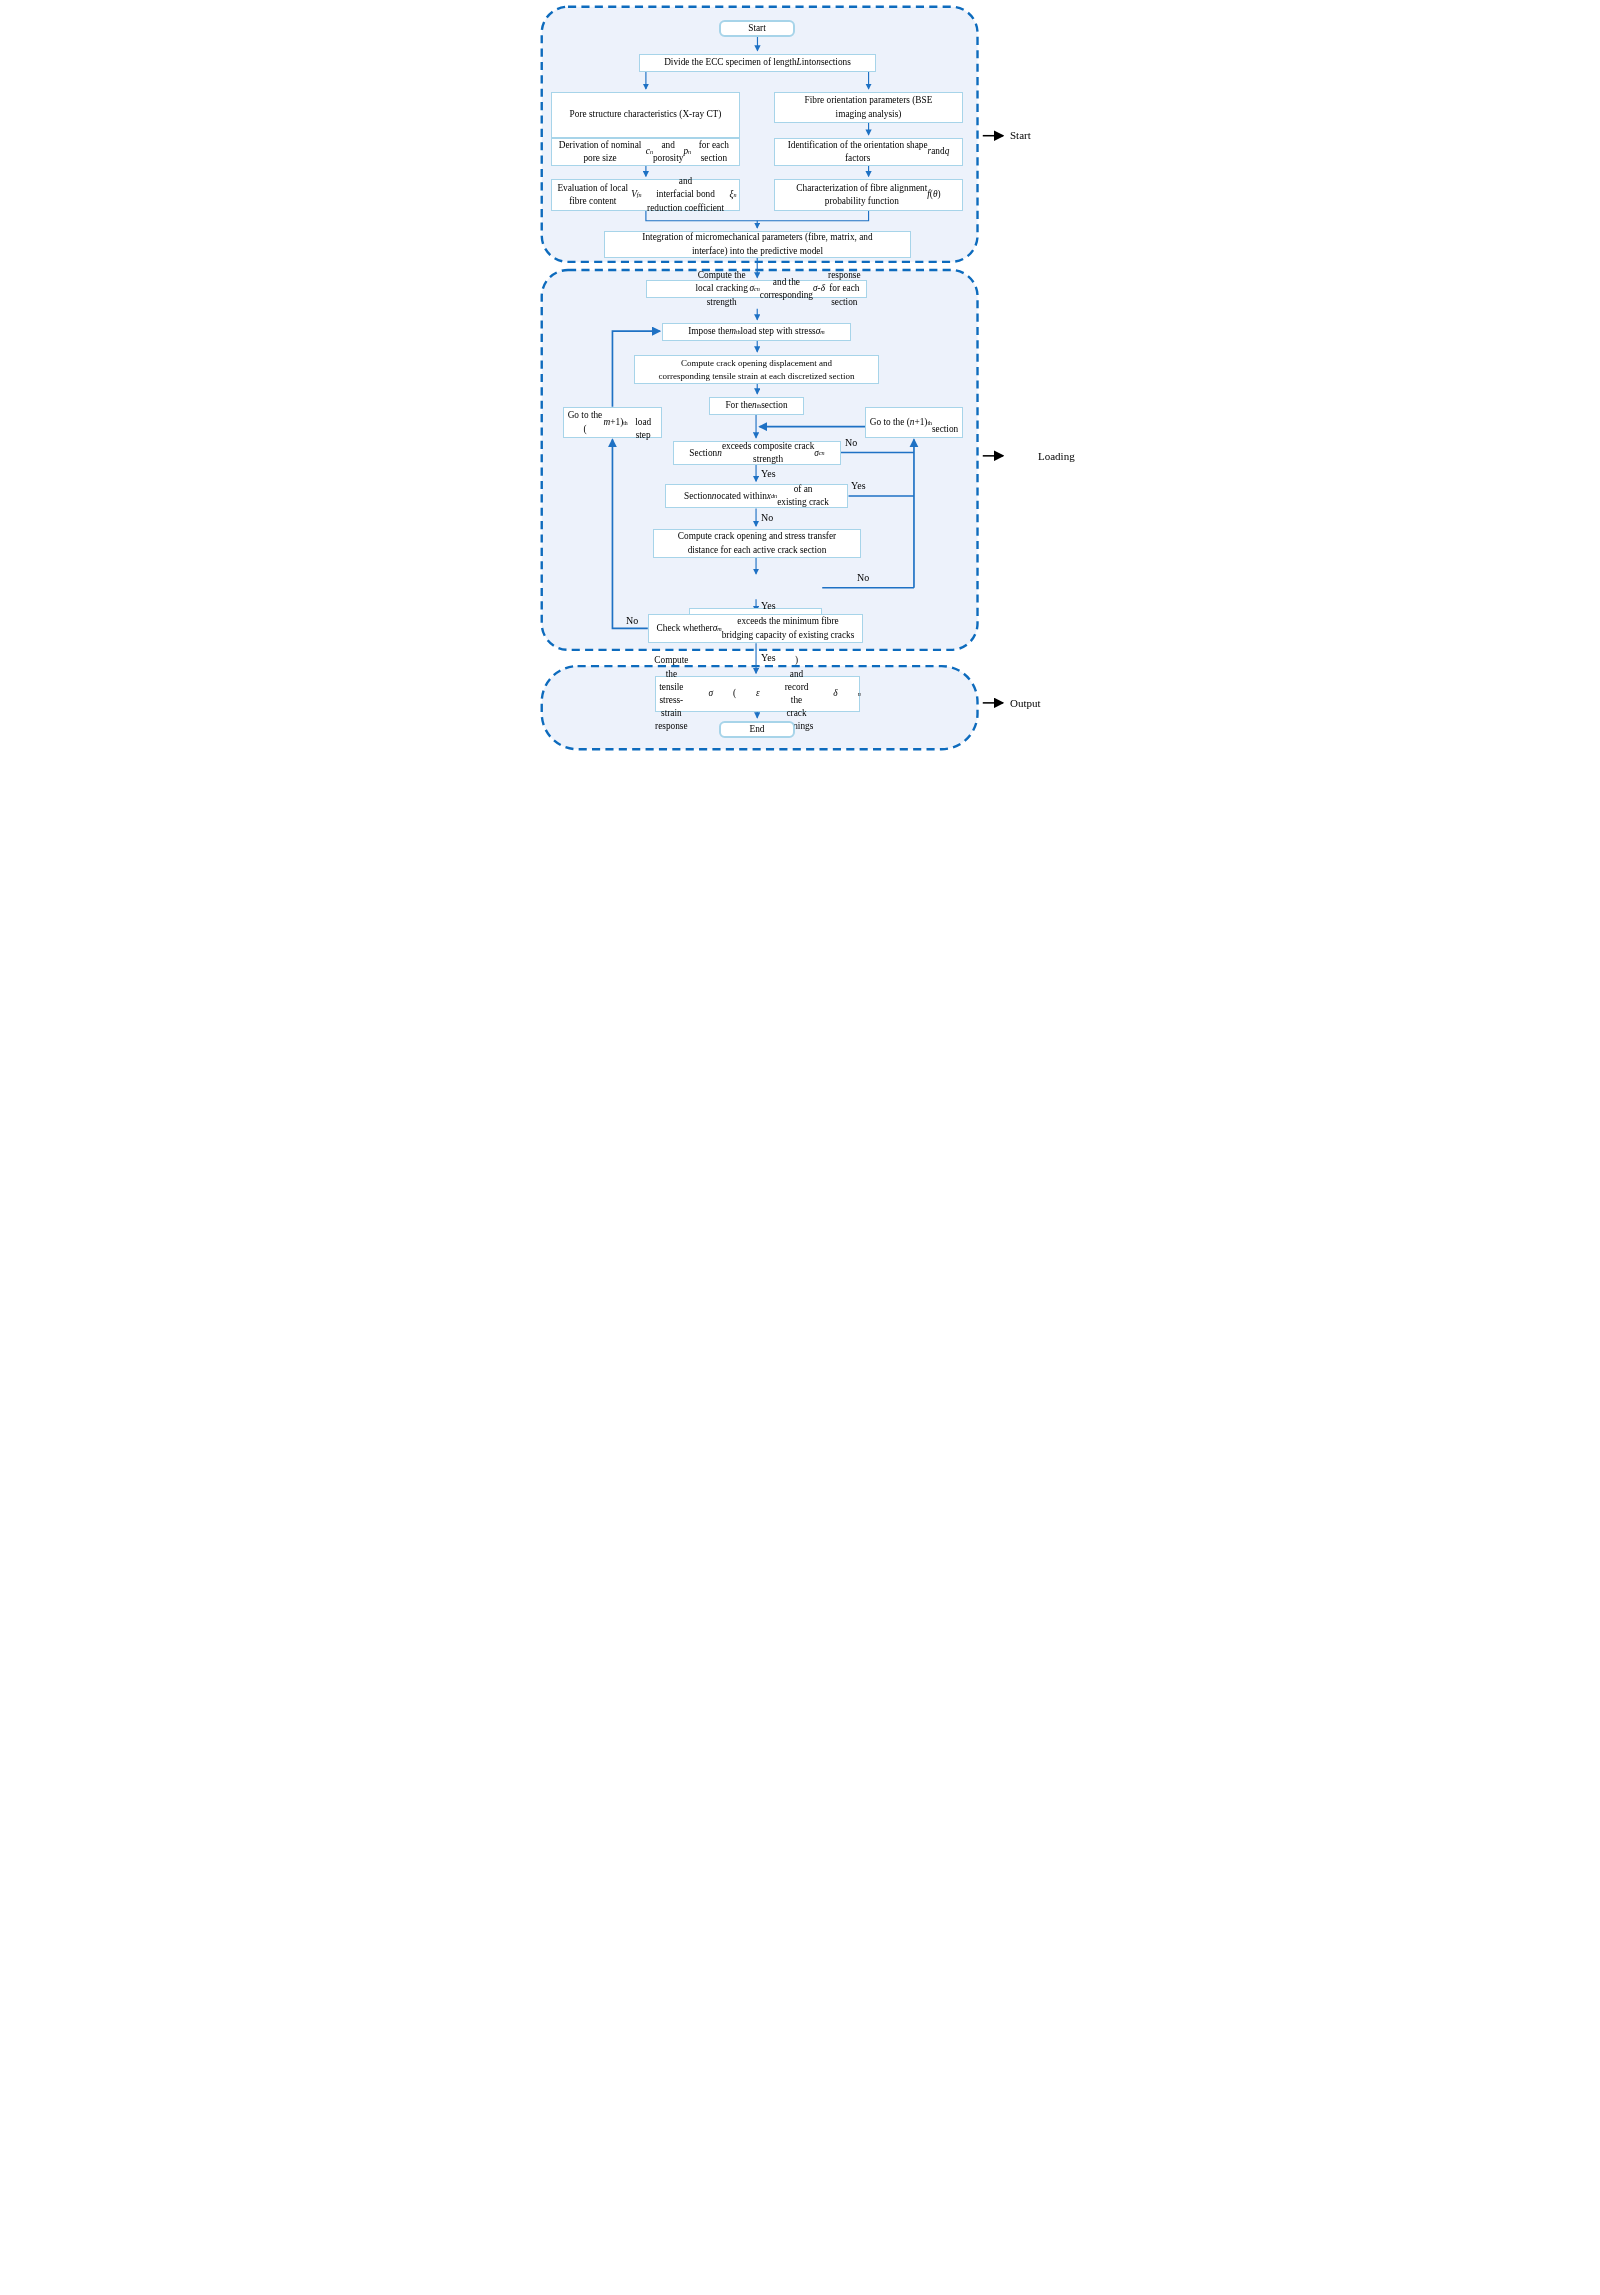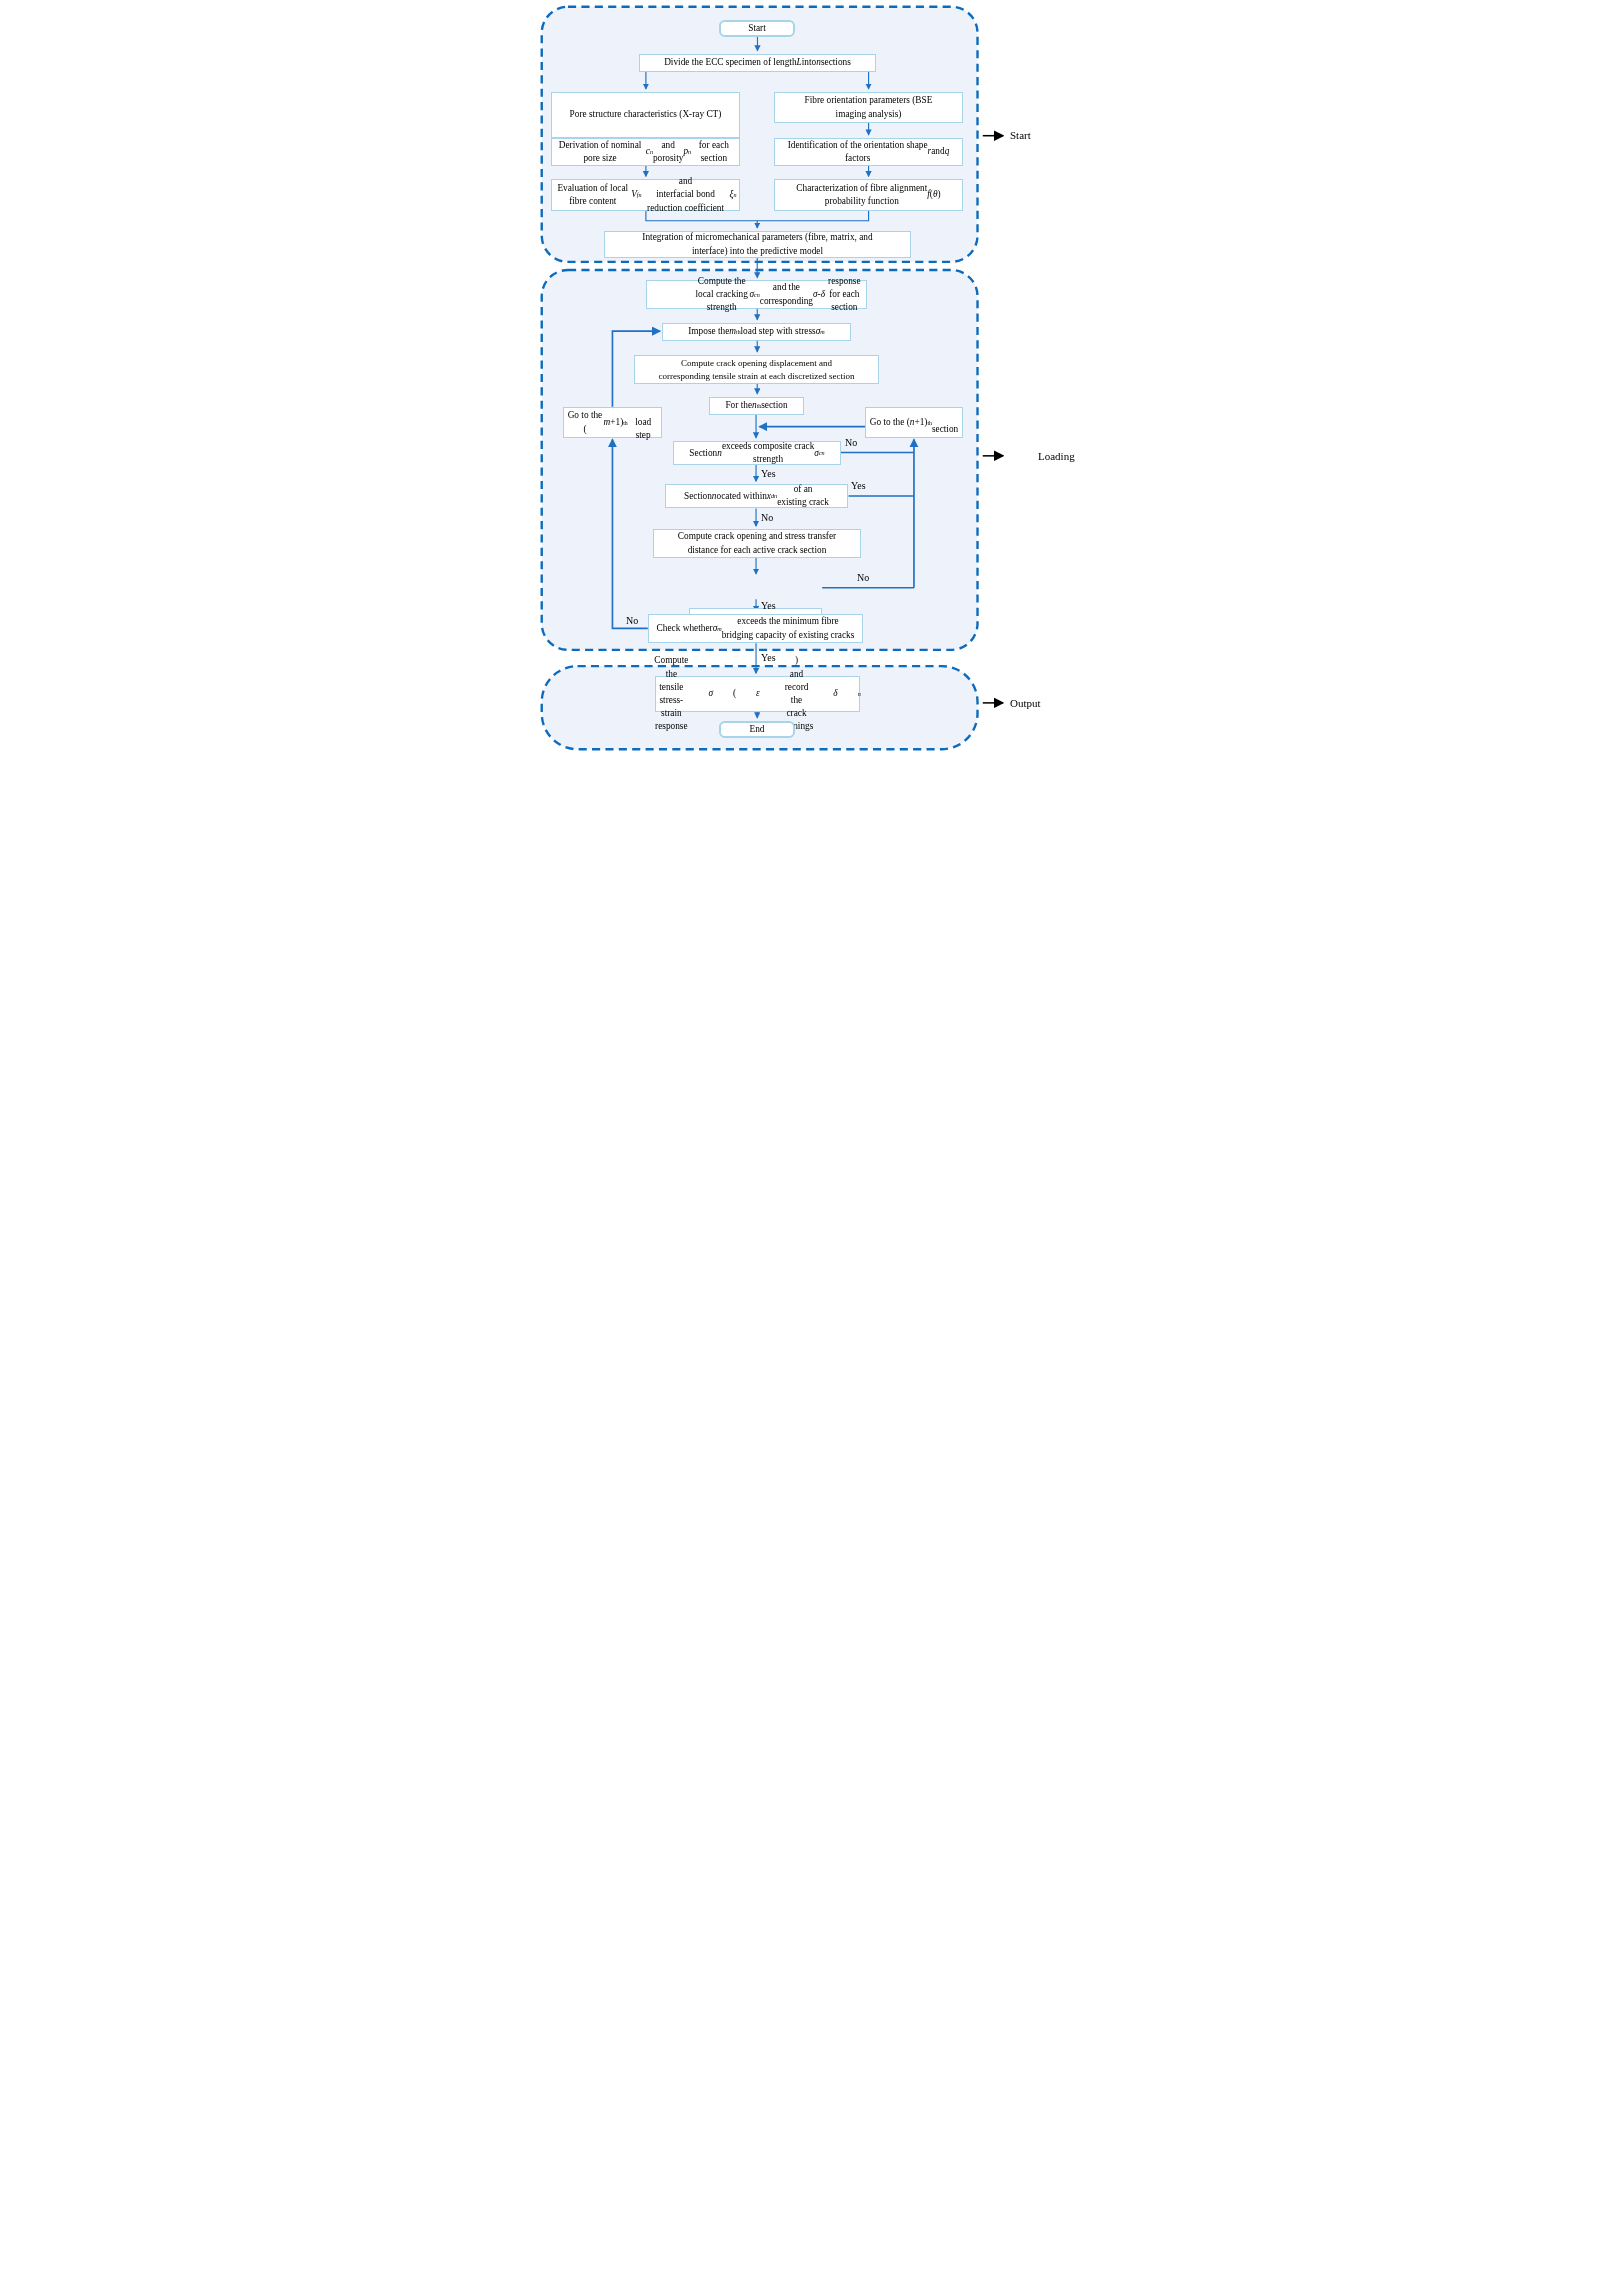--- a/index.html
+++ b/index.html
@@ -113,21 +113,21 @@
   <div class="node" style="left:18px;top:138px;width:189px;height:28px;">Derivation of nominal pore size <i>c</i><sub><i>n</i></sub> and<br>porosity <i>p</i><sub><i>n</i></sub> for each section</div>
 
   <div class="node" style="left:241px;top:138px;width:189px;height:28px;">Identification of the orientation shape<br>factors <i>r</i> and <i>q</i></div>
 
   <div class="node" style="left:18px;top:179px;width:189px;height:32px;">Evaluation of local fibre content <i>V</i><sub><i>fn</i></sub> and<br>interfacial bond reduction coefficient <i>ξ</i><sub><i>n</i></sub></div>
 
   <div class="node" style="left:241px;top:179px;width:189px;height:32px;">Characterization of fibre alignment<br>probability function <i>f</i>(<i>θ</i>)</div>
 
   <div class="node" style="left:71px;top:231px;width:307px;height:27px;">Integration of micromechanical parameters (fibre, matrix, and<br>interface) into the predictive model</div>
 
-  <div class="node" style="left:113px;top:280px;width:221px;height:29px;padding-left:47px;">Compute the local cracking strength <i>σ</i><sub><i>cn</i></sub> and the<br>corresponding <i>σ</i>-<i>δ</i> response for each section</div>
+  <div class="node" style="left:113px;top:280px;width:221px;height:18px;padding-left:47px;">Compute the local cracking strength <i>σ</i><sub><i>cn</i></sub> and the<br>corresponding <i>σ</i>-<i>δ</i> response for each section</div>
 
   <div class="node" style="left:129px;top:323px;width:189px;height:18px;">Impose the <i>m</i><sup>th</sup> load step with stress <i>σ</i><sub><i>m</i></sub></div>
 
   <div class="node" style="left:101px;top:355px;width:245px;height:29px;font-size:9px;">Compute crack opening displacement and<br>corresponding tensile strain at each discretized section</div>
 
   <div class="node" style="left:176px;top:397px;width:95px;height:17.7px;">For the <i>n</i><sup>th</sup> section</div>
 
   <div class="node" style="left:30px;top:407px;width:99px;height:31px;">Go to the (<i>m</i>+1)<sup>th</sup><br>load step</div>
 
   <div class="node" style="left:332px;top:407px;width:98px;height:31px;">Go to the (<i>n</i>+1)<sup>th</sup><br>section</div>

